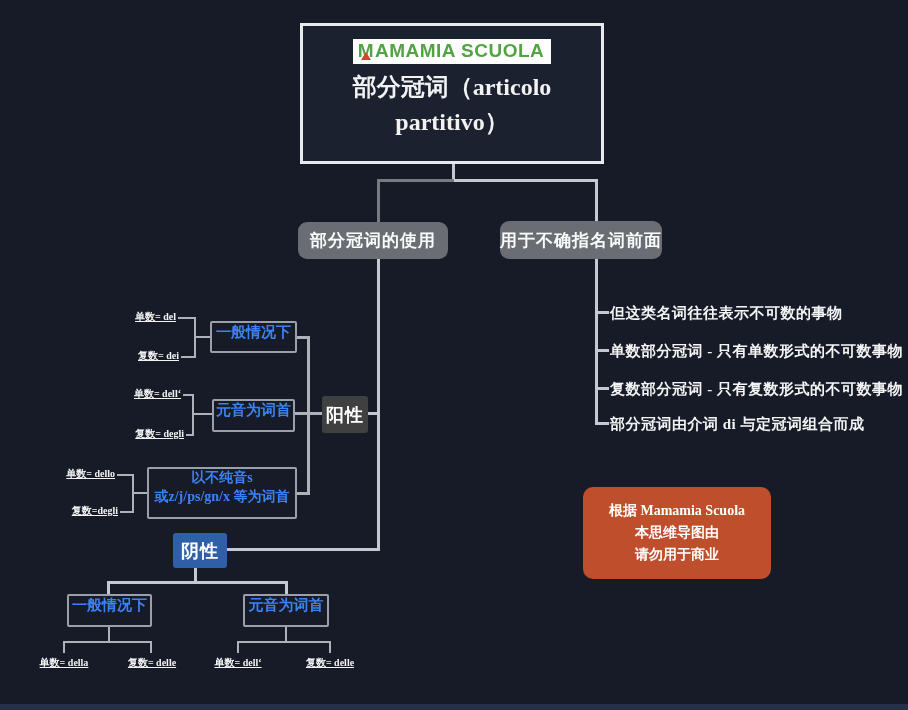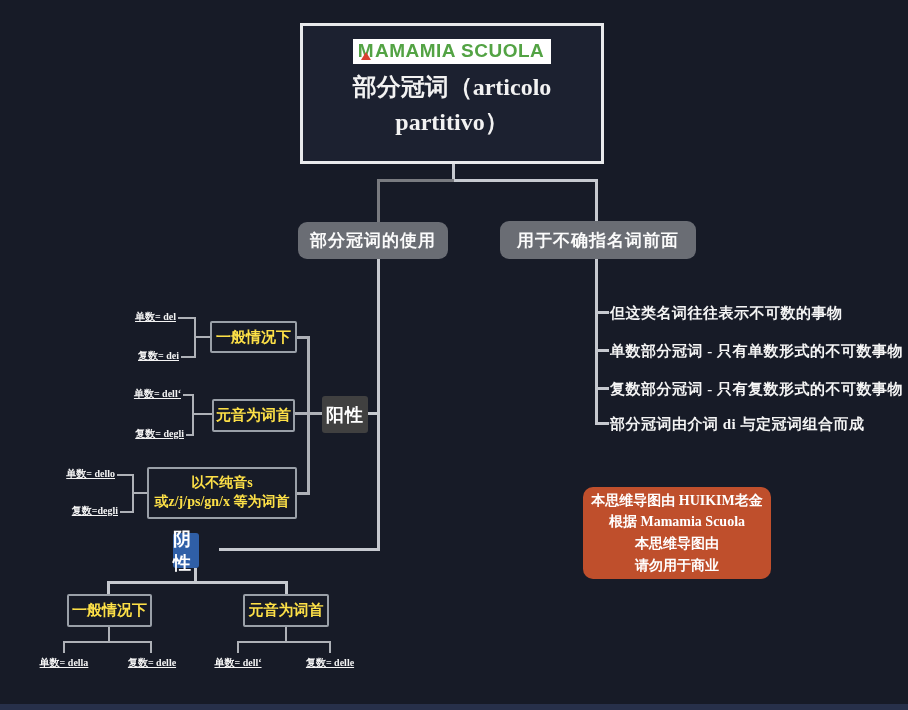--- a/index.html
+++ b/index.html
@@ -20,22 +20,22 @@
   .root-title{width:262px;margin:6px auto 8px;font-family:"Liberation Serif",serif;
               font-weight:bold;font-size:24px;line-height:1.45;}
 
   
   .gnode{position:absolute;background:#6a6d74;border-radius:9px;color:#fbfbfb;
          font-weight:bold;font-size:17px;display:flex;align-items:center;justify-content:center;
          letter-spacing:1px;}
 
   
   .cbox{position:absolute;border:2px solid #9aa0a8;border-radius:2px;box-sizing:border-box;
-        display:flex;align-items:center;justify-content:center;text-align:center;
-        font-weight:bold;font-size:15px;color:#fde047;}
+        display:flex;align-items:flex-start;justify-content:center;text-align:center;
+        font-weight:bold;font-size:15px;color:#3b82f6;}
   .cbox.two{font-size:14px;line-height:1.35;white-space:pre-line;
             font-family:"Liberation Serif",serif;}
 
   
   .gender{position:absolute;border-radius:3px;color:#fff;font-weight:bold;font-size:18px;
           display:flex;align-items:center;justify-content:center;letter-spacing:1px;}
   .masc{background:#404040;} .fem{background:#2f5fa7;}
 
   
   .leaf{position:absolute;font-family:"Liberation Serif",serif;font-weight:bold;
@@ -110,39 +110,39 @@
   <div class="line mid" style="left:329px;top:641px;width:2px;height:12px;"></div>
 
   <div class="root">
     <div class="logo"><span class="m-icon"><span>M</span><span class="m-tri"></span></span><span>AMAMIA SCUOLA</span></div>
     <div class="root-title">部分冠词（articolo partitivo）</div>
   </div>
 
   <div class="gnode" style="left:298px;top:222px;width:150px;height:37px;">
     <span>部分冠词的使用</span>
   </div>
-  <div class="gnode" style="left:500px;top:221px;width:196px;height:38px;">
+  <div class="gnode" style="left:500px;top:221px;width:162px;height:38px;">
     <span>用于不确指名词前面</span>
   </div>
 
   <div class="cbox" style="left:210px;top:321px;width:87px;height:32px;">
     <span>一般情况下</span>
   </div>
   <div class="cbox" style="left:212px;top:399px;width:83px;height:33px;">
     <span>元音为词首</span>
   </div>
   <div class="cbox two" style="left:147px;top:467px;width:150px;height:52px;">
     <span>以不纯音s
 或z/j/ps/gn/x 等为词首</span>
   </div>
 
   <div class="gender masc" style="left:322px;top:396px;width:46px;height:37px;">
     <span>阳性</span>
   </div>
-  <div class="gender fem" style="left:173px;top:533px;width:26px;height:35px;">
+  <div class="gender fem" style="left:173px;top:533px;width:54px;height:35px;">
     <span>阴性</span>
   </div>
 
   <div class="leaf" style="right:732px;top:310px;">单数= del</div>
   <div class="leaf" style="right:729px;top:349px;">复数= dei</div>
   <div class="leaf" style="right:727px;top:387px;">单数= dell‘</div>
   <div class="leaf" style="right:724px;top:427px;">复数= degli</div>
   <div class="leaf" style="right:793px;top:467px;">单数= dello</div>
   <div class="leaf" style="right:790px;top:504px;">复数=degli</div>
 
@@ -157,20 +157,19 @@
   <div class="leaf ctr" style="left:152px;top:656px;">复数= delle</div>
   <div class="leaf ctr" style="left:238px;top:656px;">单数= dell‘</div>
   <div class="leaf ctr" style="left:330px;top:656px;">复数= delle</div>
 
   <div class="note" style="top:304px;">但这类名词往往表示不可数的事物</div>
   <div class="note" style="top:342px;">单数部分冠词 - 只有单数形式的不可数事物</div>
   <div class="note" style="top:380px;">复数部分冠词 - 只有复数形式的不可数事物</div>
   <div class="note" style="top:415px;">部分冠词由介词 di 与定冠词组合而成</div>
 
   <div class="attr">
-    <div>本思维导图由 HUIKIM老金</div>
     <div>根据 Mamamia Scuola</div>
     <div>本思维导图由</div>
     <div>请勿用于商业</div>
   </div>
 
   <div class="bottom-bar"></div>
 </div>
 
 </body></html>

